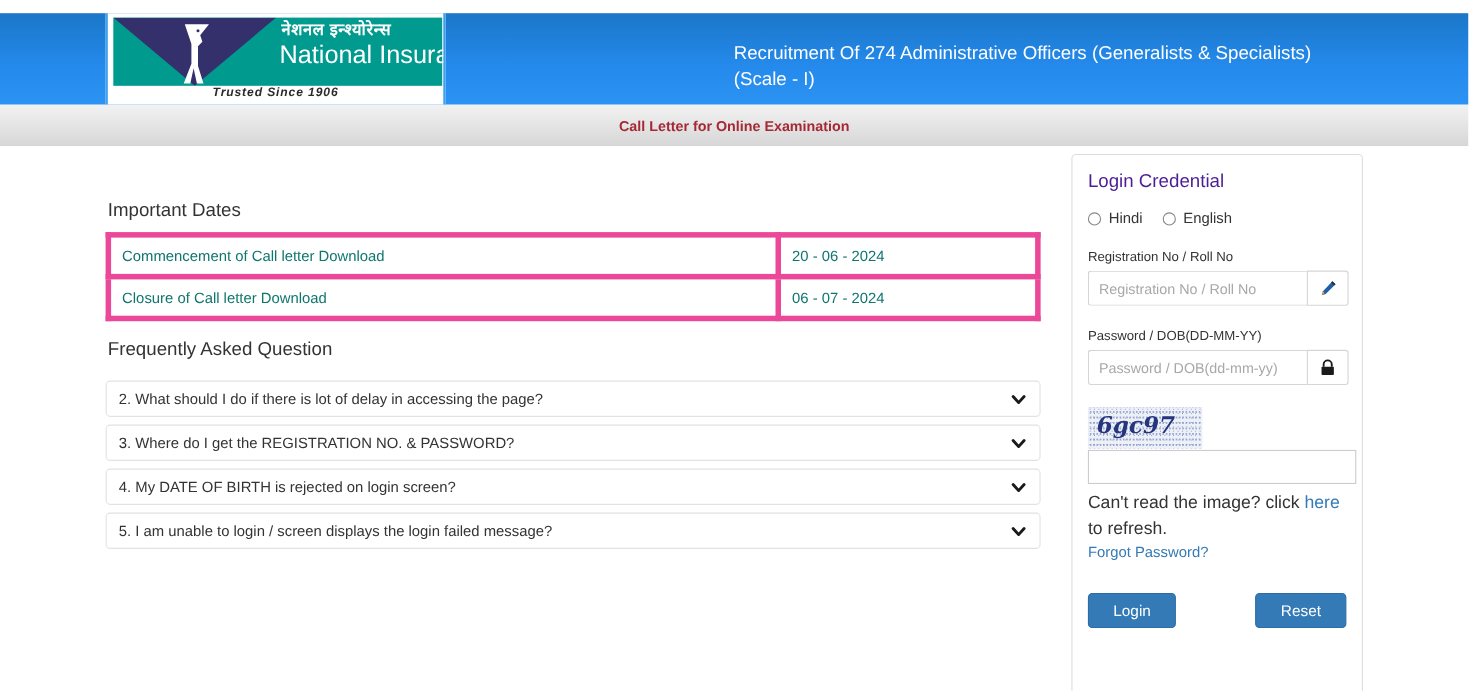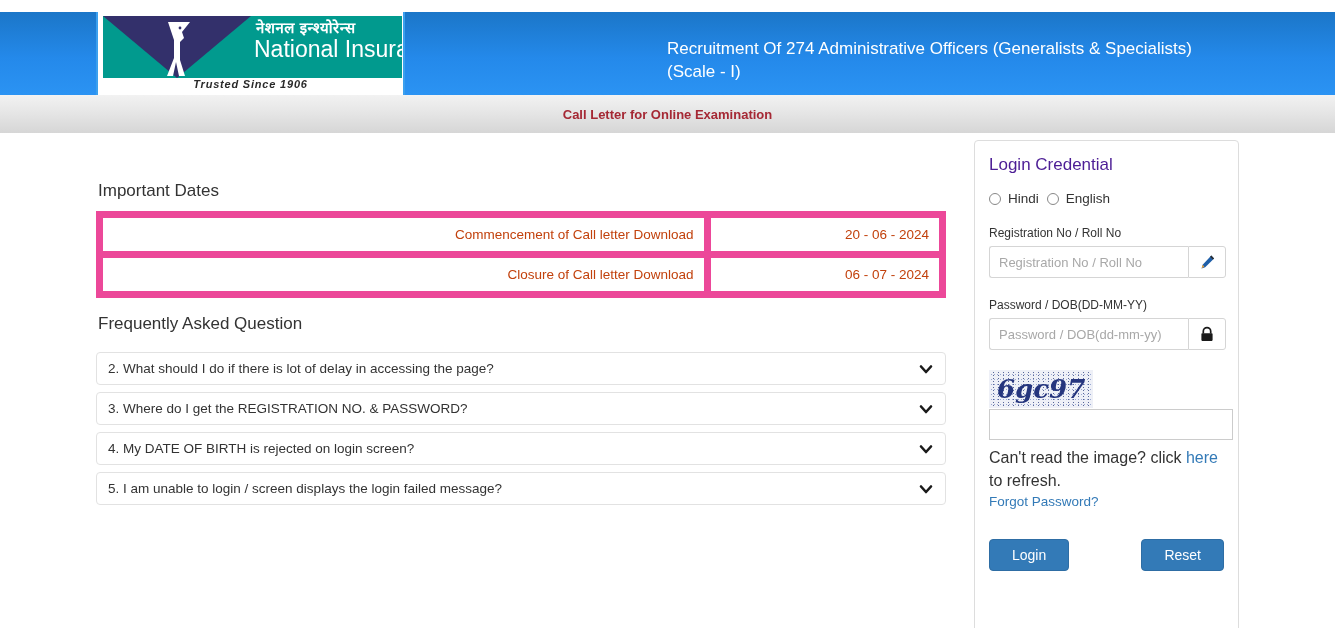--- a/index.html
+++ b/index.html
@@ -87,23 +87,23 @@
     font-size: 17px; color: #333333; font-weight: normal;
     margin: 0; padding: 8px 0 10px 2px;
   }
   .dates-table {
     width: 850px;
     border: 1px solid #dddddd;
     border-collapse: collapse;
     background: #ffffff;
   }
   .dates-table td {
-    border: 7px solid #ec4899;
+    border: 5px solid #ec4899;
     padding: 9px 10px;
-    font-size: 13.5px; color: #c2410c; text-align: right;
+    font-size: 13.5px; color: #0f766e;
   }
   .dates-table td.label-cell { width: 612px; }
   .dates-table td.value-cell { width: 237px; }
 
   .faq-list { margin-top: 8px; }
   .faq-item {
     width: 850px; height: 33px;
     border: 1px solid #e2e2e2;
     border-radius: 4px;
     background: #ffffff;
@@ -124,21 +124,21 @@
     width: 265px; height: 611px;
     border: 1px solid #dddddd;
     border-radius: 4px;
     background: #ffffff;
     padding: 14px 14px 0 14px;
   }
   .login-title {
     font-size: 17px; color: #4c1d95;
     margin: 0 0 16px 0; font-weight: normal;
   }
-  .radio-row { display: flex; align-items: center; gap: 8px; margin-bottom: 20px; }
+  .radio-row { display: flex; align-items: center; gap: 18px; margin-bottom: 20px; }
   .radio-opt { display: flex; align-items: center; gap: 7px; cursor: pointer; }
   .radio-dot {
     width: 12px; height: 12px; border-radius: 50%;
     border: 1px solid #888888; background: #ffffff;
     display: inline-block; flex: none;
   }
   .radio-label { font-size: 13.5px; color: #333333; }
 
   .field-label {
     font-size: 12px; color: #333333;
@@ -179,21 +179,21 @@
       radial-gradient(#6d7fb8 0.6px, transparent 0.7px),
       radial-gradient(#8c9ccc 0.5px, transparent 0.6px),
       radial-gradient(#3f4f88 0.5px, transparent 0.6px);
     background-size: 4px 4px, 3px 5px, 5px 3px;
     background-position: 0 0, 1px 2px, 2px 1px;
     opacity: 0.85;
   }
   .captcha-text {
     position: absolute; left: 8px; top: 4px;
     font-family: "DejaVu Serif", serif;
-    font-size: 26px; font-weight: bold; font-style: italic;
+    font-size: 21px; font-weight: bold; font-style: italic;
     color: #25357e;
     letter-spacing: 0px;
   }
   .captcha-input {
     width: 244px; height: 31px;
     border: 1px solid #cccccc;
     background: #ffffff;
     padding: 0 8px;
     font-size: 13px;
     font-family: "Liberation Sans", sans-serif;

